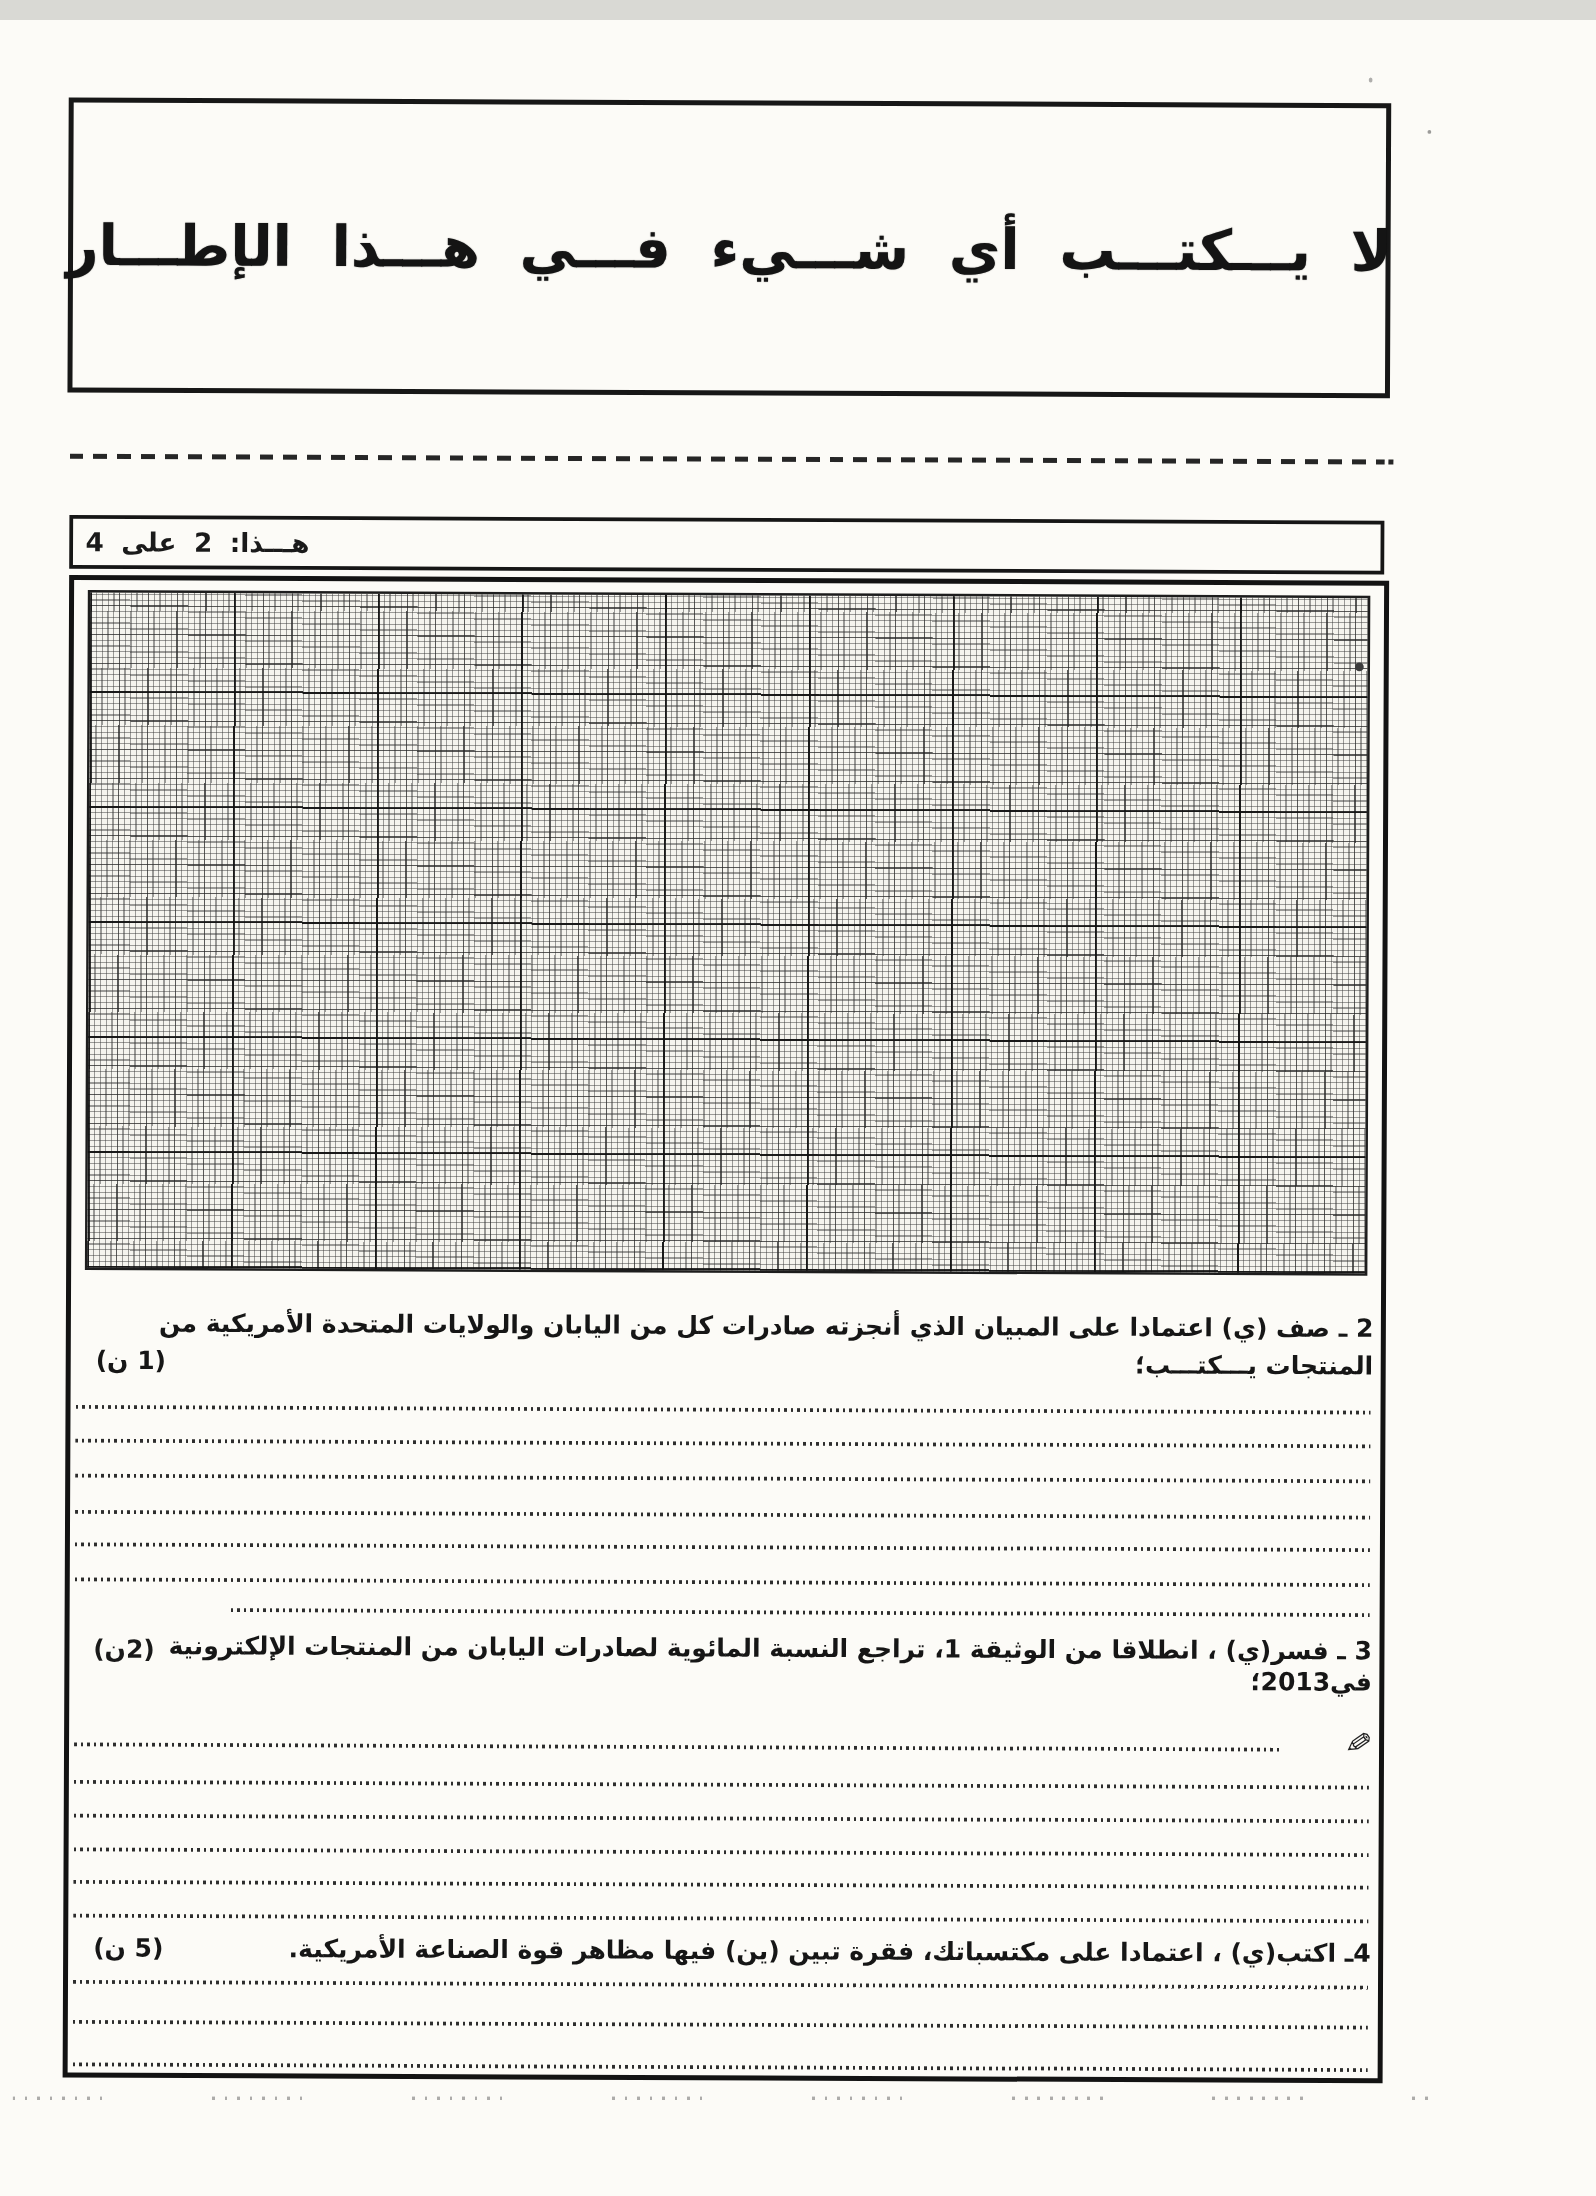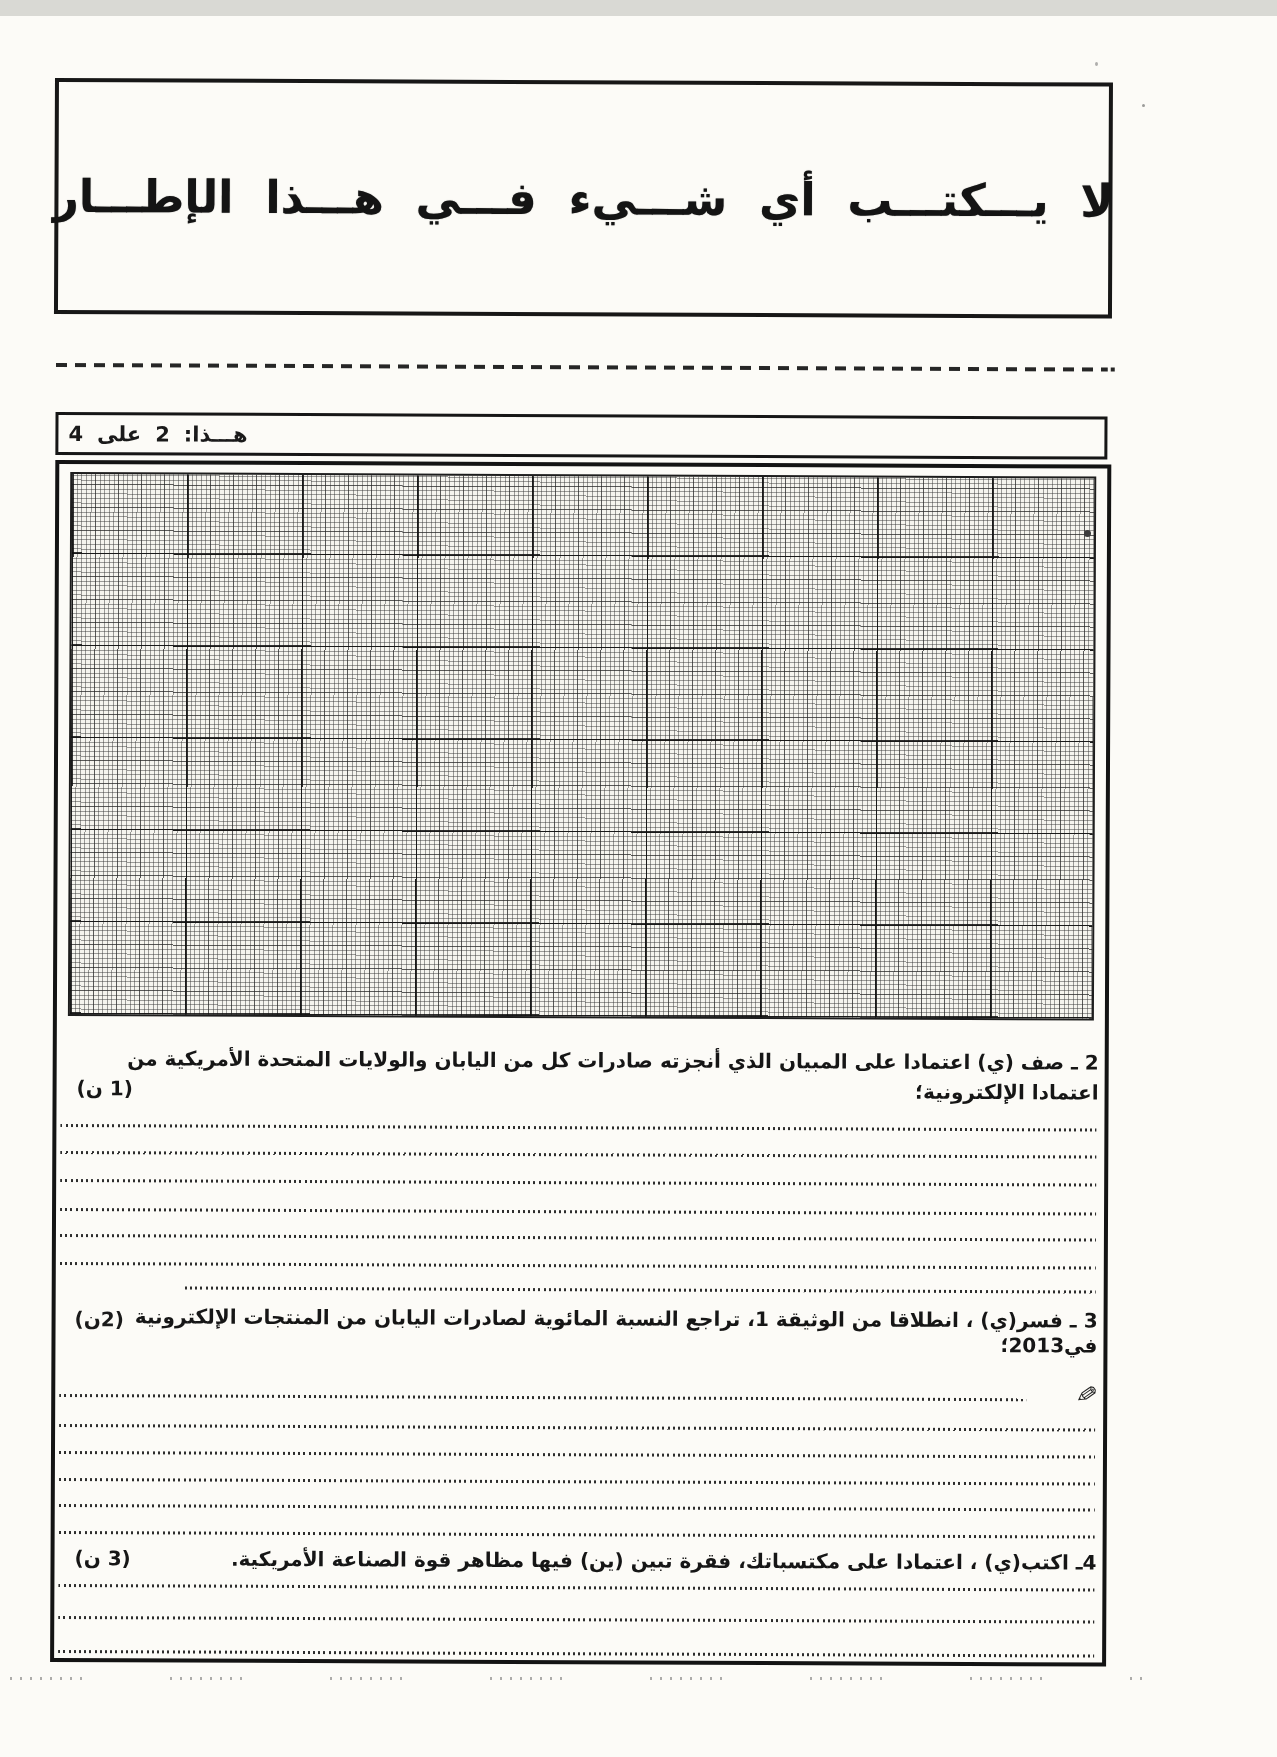--- a/index.html
+++ b/index.html
@@ -111,21 +111,21 @@
         <span>4</span>
       </span>
     </div>
 
     <div class="main-frame">
 
       <div class="grid"></div>
 
       <div class="q-text" style="top:582px;">2 ـ صف (ي) اعتمادا على المبيان الذي أنجزته صادرات كل من اليابان والولايات المتحدة الأمريكية من</div>
       <div class="q-text row-between" style="top:612px;">
-        <span>اعتمادا الإلكترونية؛</span>
+        <span>المنتجات يـــكتـــب؛</span>
         <span class="marks q4-marks-pad">(1 ن)</span>
       </div>
       <div class="ans" style="top:660px;"></div>
       <div class="ans" style="top:687px;"></div>
       <div class="ans" style="top:715px;"></div>
       <div class="ans" style="top:744px;"></div>
       <div class="ans" style="top:770px;"></div>
       <div class="ans" style="top:798px;"></div>
       <div class="ans" style="top:822px;left:129px;"></div>
 
@@ -134,21 +134,21 @@
       <div class="pen">✎</div>
       <div class="ans" style="top:930px;right:77px;"></div>
       <div class="ans" style="top:960px;"></div>
       <div class="ans" style="top:987px;"></div>
       <div class="ans" style="top:1014px;"></div>
       <div class="ans" style="top:1040px;"></div>
       <div class="ans" style="top:1067px;"></div>
 
       <div class="q-text row-between" style="top:1082px;">
         <span>4ـ اكتب(ي) ، اعتمادا على مكتسباتك، فقرة تبين (ين) فيها مظاهر قوة الصناعة الأمريكية.</span>
-        <span class="marks q4-marks-pad">(3 ن)</span>
+        <span class="marks q4-marks-pad">(5 ن)</span>
       </div>
       <div class="ans" style="top:1120px;"></div>
       <div class="ans" style="top:1152px;"></div>
       <div class="ans" style="top:1186px;"></div>
 
     </div>
   </div>
 
   <div class="speck"></div>
   <div class="speck2"></div>

